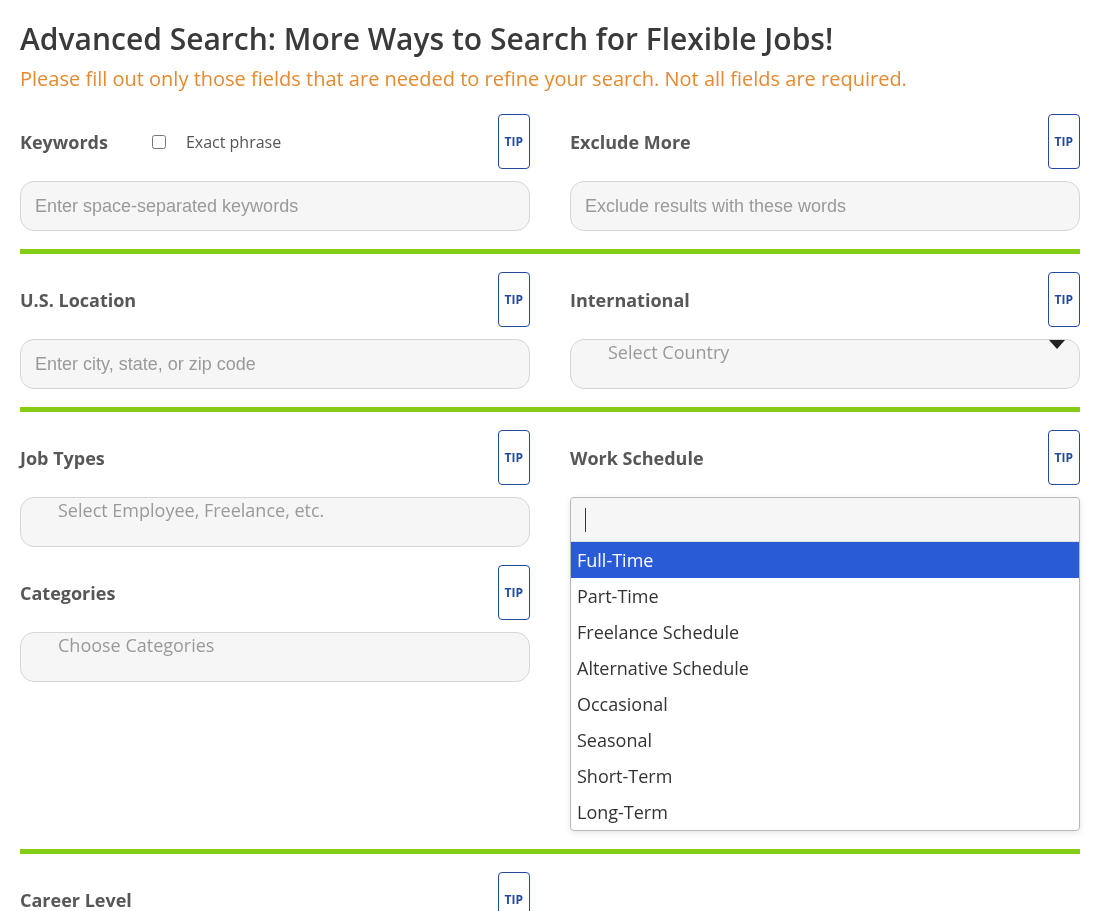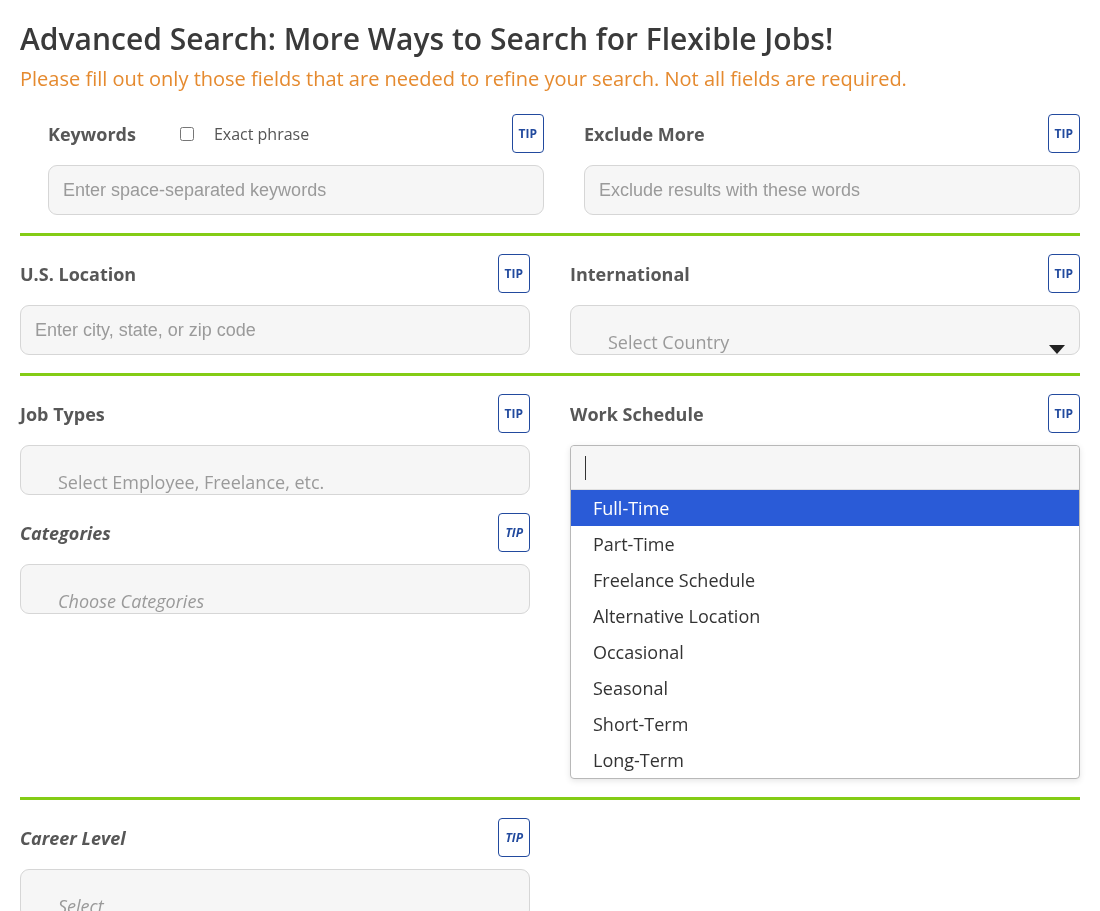--- a/index.html
+++ b/index.html
@@ -21,25 +21,25 @@
     font-weight: 400;
     color: #e58a2f;
     margin-bottom: 22px;
   }
   .grid {
     display: grid;
     grid-template-columns: 1fr 1fr;
     column-gap: 40px;
   }
   .section {
-    border-top: 3px solid #84cc16;
+    border-top: 5px solid #84cc16;
     padding-top: 18px;
     padding-bottom: 18px;
   }
-  .section.first { border-top: none; padding-top: 0; margin-left: 28px; }
+  .section.first { border-top: none; padding-top: 0; }
   .label-row {
     display: flex;
     align-items: center;
     justify-content: space-between;
     margin-bottom: 12px;
     min-height: 28px;
   }
   .field-label {
     font-size: 18px;
     font-weight: 700;
@@ -60,53 +60,53 @@
   }
   .checkbox-wrap input[type=checkbox] {
     width: 14px; height: 14px;
   }
   .tip-badge {
     display: inline-block;
     border: 1px solid #224a9e;
     color: #224a9e;
     font-size: 12px;
     font-weight: 700;
-    padding: 10px 6px;
+    padding: 18px 6px;
     border-radius: 4px;
     background: #fff;
     cursor: pointer;
   }
   .input, .select {
     width: 100%;
     height: 50px;
     border: 1px solid #d6d6d6;
-    border-radius: 9px;
+    border-radius: 14px;
     background: #f6f6f6;
     font-size: 18px;
     color: #333;
     padding: 0 14px;
   }
   .input::placeholder, .select-placeholder {
     color: #9a9a9a;
   }
   .select {
     display: flex;
-    align-items: flex-end;
+    align-items: flex-start;
     justify-content: space-between;
     cursor: pointer;
     padding-left: 37px;
   }
   .caret-down {
     width: 0; height: 0;
     border-left: 8px solid transparent;
     border-right: 8px solid transparent;
     border-top: 9px solid #222;
   }
   .field-block { margin-bottom: 18px; }
-  .field-block:last-child { margin-bottom: 8px; font-style: italic; }
+  .field-block:last-child { margin-bottom: 8px; }
 
   
   .dropdown-open {
     position: relative;
   }
   .dropdown-box {
     border: 1px solid #b8b8b8;
     border-radius: 4px;
     background: #fff;
     box-shadow: 0 2px 6px rgba(0,0,0,0.1);
@@ -120,21 +120,21 @@
     font-size: 18px;
     background: #f6f6f6;
     border-top-left-radius: 4px;
     border-top-right-radius: 4px;
     outline: none;
   }
   .dropdown-list {
     list-style: none;
   }
   .dropdown-item {
-    padding: 6px 22px;
+    padding: 6px 6px;
     font-size: 18px;
     color: #333;
     cursor: pointer;
   }
   .dropdown-item.highlight {
     background: #2a5bd7;
     color: #fff;
   }
 
   
@@ -229,21 +229,21 @@
     </div>
     <div class="dropdown-open">
       <div class="dropdown-box">
         <div class="dropdown-search-wrap blink-cursor">
           <input class="dropdown-search" type="text" style="">
         </div>
         <ul class="dropdown-list" id="work-schedule-list">
             <li class="dropdown-item highlight">Full-Time</li>
             <li class="dropdown-item">Part-Time</li>
             <li class="dropdown-item">Freelance Schedule</li>
-            <li class="dropdown-item">Alternative Location</li>
+            <li class="dropdown-item">Alternative Schedule</li>
             <li class="dropdown-item">Occasional</li>
             <li class="dropdown-item">Seasonal</li>
             <li class="dropdown-item">Short-Term</li>
             <li class="dropdown-item">Long-Term</li>
           </ul>
       </div>
     </div>
   </div>
 </div>
 

